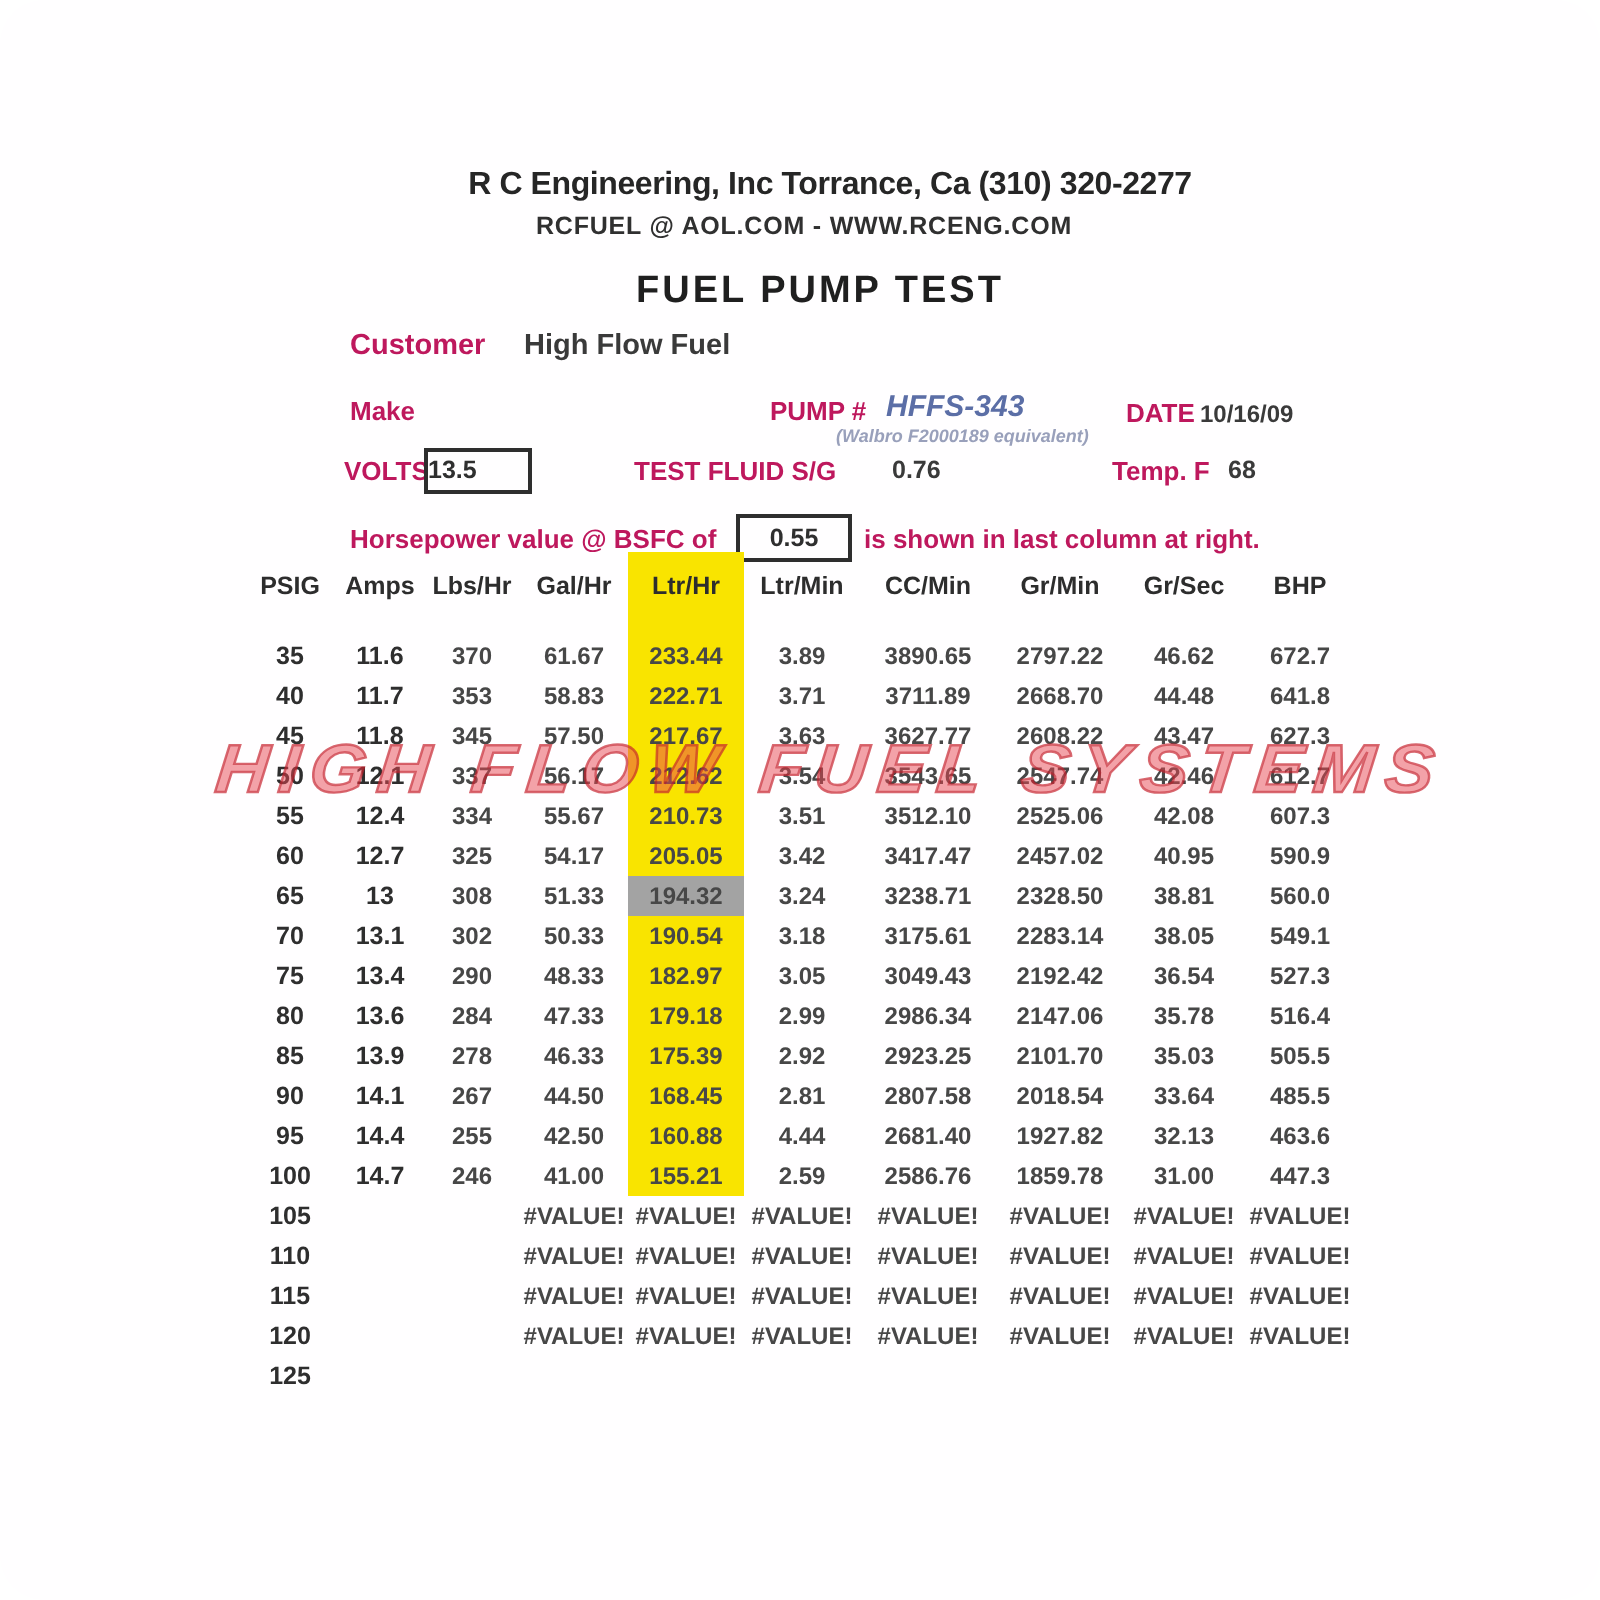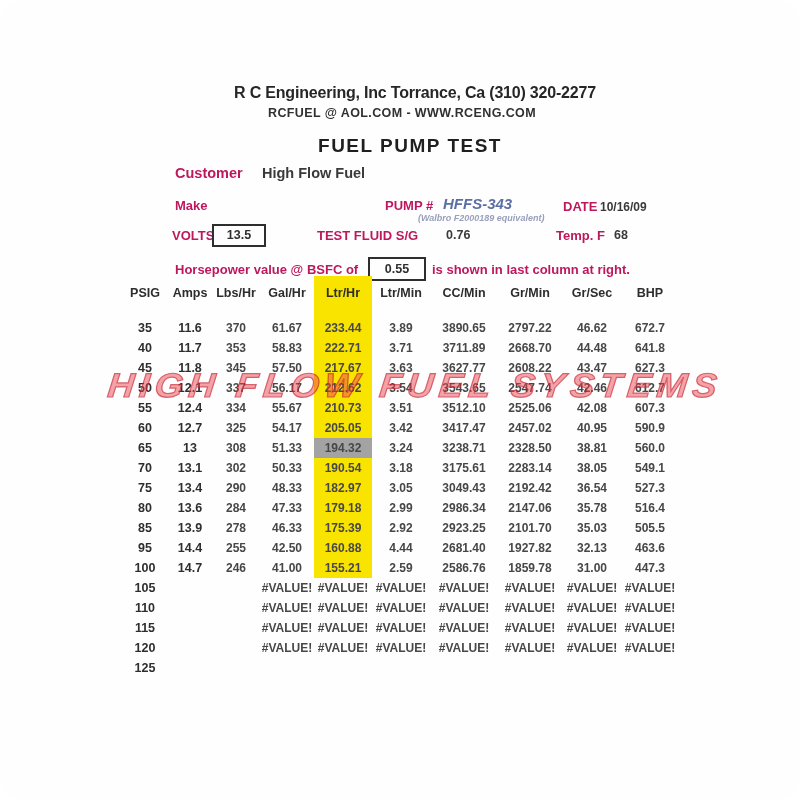--- a/index.html
+++ b/index.html
@@ -25,21 +25,21 @@
   .customer-label{left:175px;top:165px;font-size:14.5px;}
   .customer-value{left:262px;top:165px;font-size:14.5px;}
   .make-label{left:175px;top:198px;text-align:center;}
   .pump-label{left:385px;top:198px;}
   .pump-value{left:443px;top:195px;font-size:15px;font-style:italic;font-weight:700;}
   .pump-note{left:418px;top:213px;font-size:9px;font-style:italic;color:#99a0bb;font-weight:700;}
   .date-label{left:563px;top:199px;}
   .date-value{left:600px;top:200px;font-size:12px;}
 
   .volts-label{left:172px;top:228px;}
-  .volts-box{left:212px;top:224px;width:50px;height:19px;border:2px solid #2e2e2e;text-align:center;line-height:19px;font-size:12.5px;font-weight:700;}
+  .volts-box{left:212px;top:224px;width:50px;height:19px;border:2px solid #2e2e2e;text-align:left;line-height:19px;font-size:12.5px;font-weight:700;}
   .fluid-label{left:317px;top:228px;}
   .fluid-value{left:446px;top:228px;}
   .temp-label{left:556px;top:228px;}
   .temp-value{left:614px;top:228px;}
 
   .bsfc-prefix{left:175px;top:262px;}
   .bsfc-box{left:368px;top:257px;width:54px;height:20px;border:2px solid #2e2e2e;text-align:center;line-height:20px;font-size:12.5px;font-weight:700;}
   .bsfc-suffix{left:432px;top:262px;}
 
   table.data-table{
@@ -265,20 +265,32 @@
           <td>278</td>
           <td>46.33</td>
           <td style="background: rgb(249, 228, 0);">175.39</td>
           <td>2.92</td>
           <td>2923.25</td>
           <td>2101.70</td>
           <td>35.03</td>
           <td>505.5</td>
         </tr>
         <tr>
+          <td>90</td>
+          <td>14.1</td>
+          <td>267</td>
+          <td>44.50</td>
+          <td style="background: rgb(249, 228, 0);">168.45</td>
+          <td>2.81</td>
+          <td>2807.58</td>
+          <td>2018.54</td>
+          <td>33.64</td>
+          <td>485.5</td>
+        </tr>
+        <tr>
           <td>95</td>
           <td>14.4</td>
           <td>255</td>
           <td>42.50</td>
           <td style="background: rgb(249, 228, 0);">160.88</td>
           <td>4.44</td>
           <td>2681.40</td>
           <td>1927.82</td>
           <td>32.13</td>
           <td>463.6</td>

